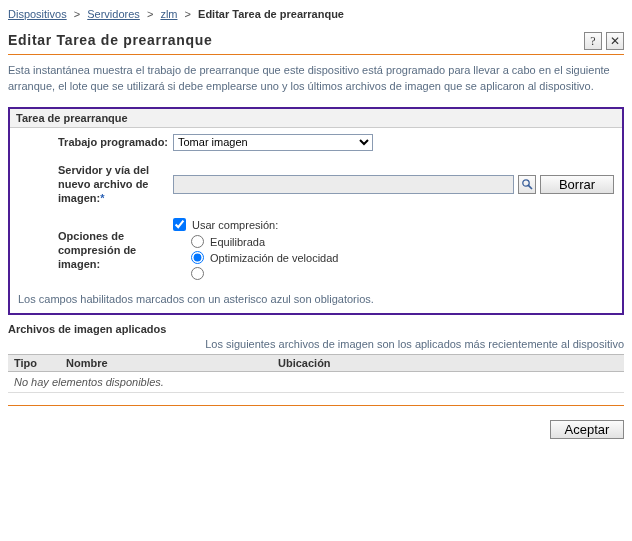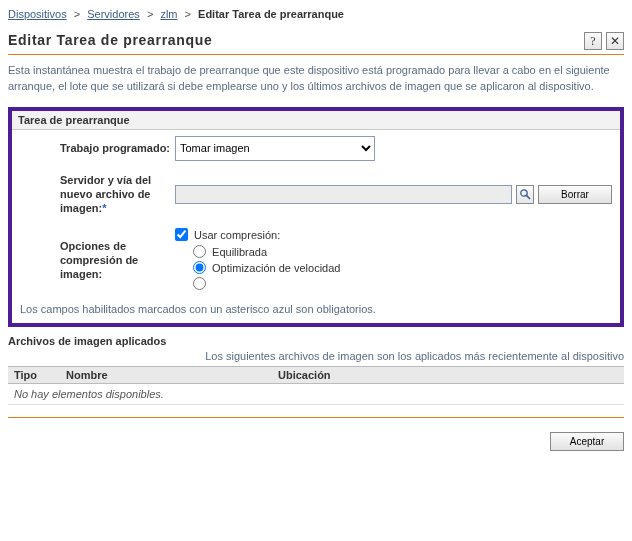--- a/index.html
+++ b/index.html
@@ -35,21 +35,21 @@
     font-size: 12px;
     line-height: 16px;
     text-align: center;
     cursor: pointer;
     color: #333;
     box-sizing: border-box;
   }
   .hr-orange { height: 1px; background: #e57b1d; margin: 4px 0 8px 0; }
   .intro { color: #5a6d83; margin-bottom: 12px; line-height: 1.45; }
   .panel {
-    border: 4px solid #4c1d95;
+    border: 2px solid #4c1d95;
     margin-bottom: 8px;
   }
   .panel-legend {
     background: #f2f2f2;
     padding: 3px 6px;
     font-weight: bold;
     border-bottom: 1px solid #ccc;
   }
   .form-row {
     display: flex;
@@ -65,21 +65,21 @@
     flex-shrink: 0;
   }
   .form-label .req { color: #2b62b5; }
   .form-control { flex: 1; }
   select.dropdown {
     width: 200px;
     font-family: inherit;
     font-size: 11px;
     border: 1px solid #8a9bb2;
     background: #fff;
-    height: 25px;
+    height: 17px;
   }
   .path-row .form-control {
     display: flex;
     align-items: center;
     gap: 4px;
   }
   input.path-input {
     flex: 1;
     height: 17px;
     border: 1px solid #8a9bb2;
@@ -98,21 +98,21 @@
     display: inline-flex;
     align-items: center;
     justify-content: center;
   }
   .btn {
     min-width: 74px;
     height: 19px;
     border: 1px solid #888;
     background: linear-gradient(#fbfbfb, #e2e2e2);
     font-family: inherit;
-    font-size: 10px;
+    font-size: 13px;
     cursor: pointer;
     padding: 0 10px;
   }
   .chk-line { margin-bottom: 4px; }
   .chk-line label { cursor: pointer; }
   .radio-group { margin-left: 18px; }
   .radio-line { margin-bottom: 3px; }
   .radio-line label { cursor: pointer; }
   input[type=checkbox], input[type=radio] { vertical-align: -2px; margin: 0 3px 0 0;}
   .note { color: #5a6d83; padding: 4px 8px 8px 8px; }

